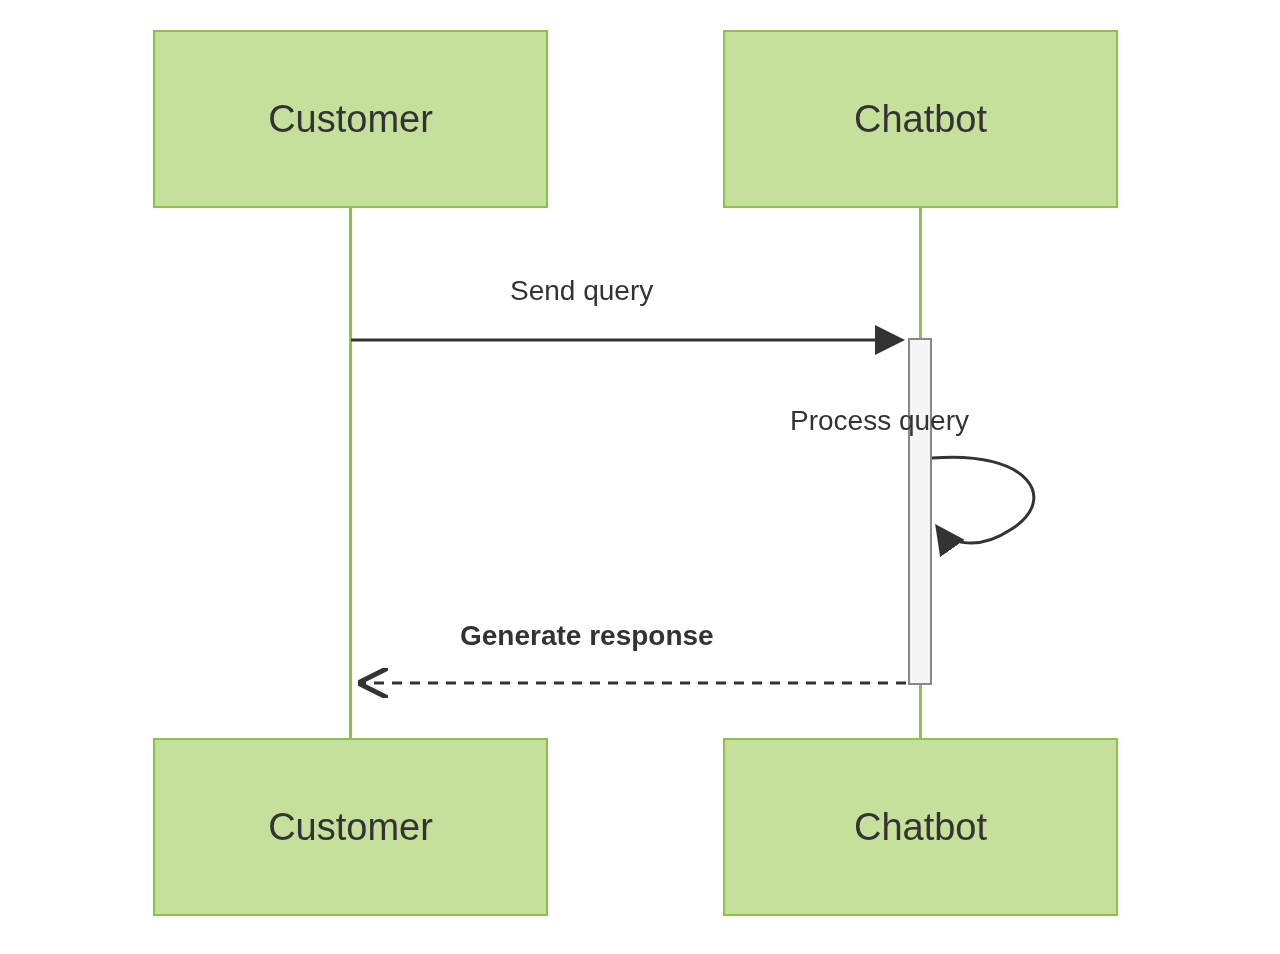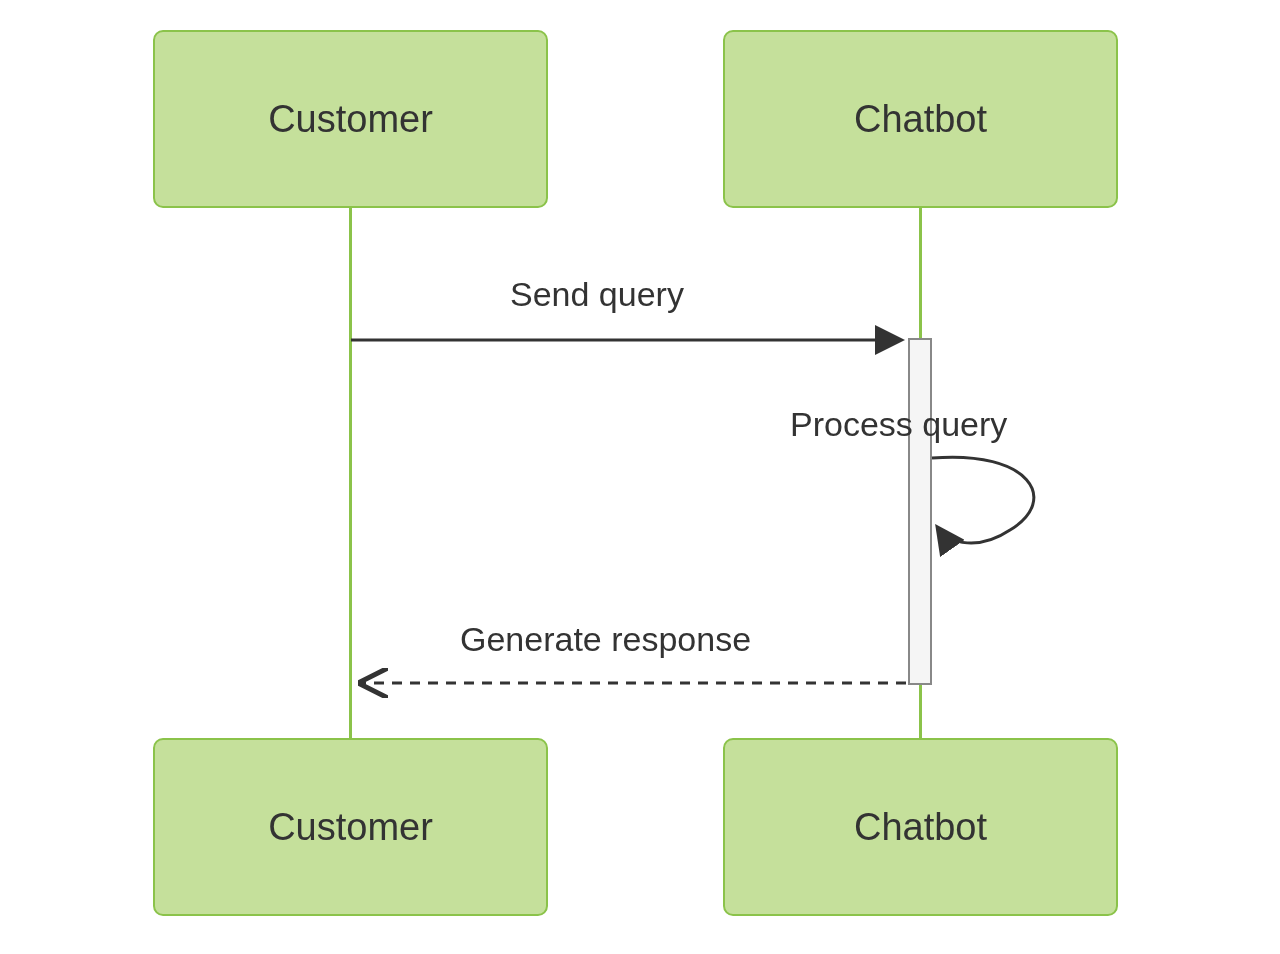--- a/index.html
+++ b/index.html
@@ -13,21 +13,21 @@
     .canvas {
       position: absolute;
       top: 0; left: 0;
       width: 1280px;
       height: 954px;
     }
     .participant-box {
       position: absolute;
       background: #c5e09b;
       border: 2px solid #8bc34a;
-      border-radius: 10px;
+      border-radius: 0;
       display: flex;
       align-items: center;
       justify-content: center;
       font-size: 38px;
       color: #333;
       width: 395px;
       height: 178px;
     }
     .lifeline {
       position: absolute;
@@ -37,21 +37,21 @@
     }
     .activation {
       position: absolute;
       background: #f5f5f5;
       border: 2px solid #888;
       width: 24px;
       z-index: 1;
     }
     .msg-label {
       position: absolute;
-      font-size: 34px;
+      font-size: 28px;
       color: #333;
       z-index: 3;
     }
     svg.arrows {
       position: absolute;
       top: 0; left: 0;
       width: 1280px;
       height: 954px;
       z-index: 2;
       pointer-events: none;
@@ -97,15 +97,15 @@
     <span>Customer</span>
   </div>
   <div class="participant-box" style="left: 723px; top: 738px;">
     <span>Chatbot</span>
   </div>
 
   <div class="msg-label" style="left: 510px; top: 275px;">Send query</div>
 
   <div class="msg-label" style="left: 790px; top: 405px; text-align: center;">Process query</div>
 
-  <div class="msg-label" style="left: 460px; top: 620px;">Generate response</div>
+  <div class="msg-label" style="left: 460px; top: 620px; font-weight: bold;">Generate response</div>
 
 </div>
 
 </body></html>

